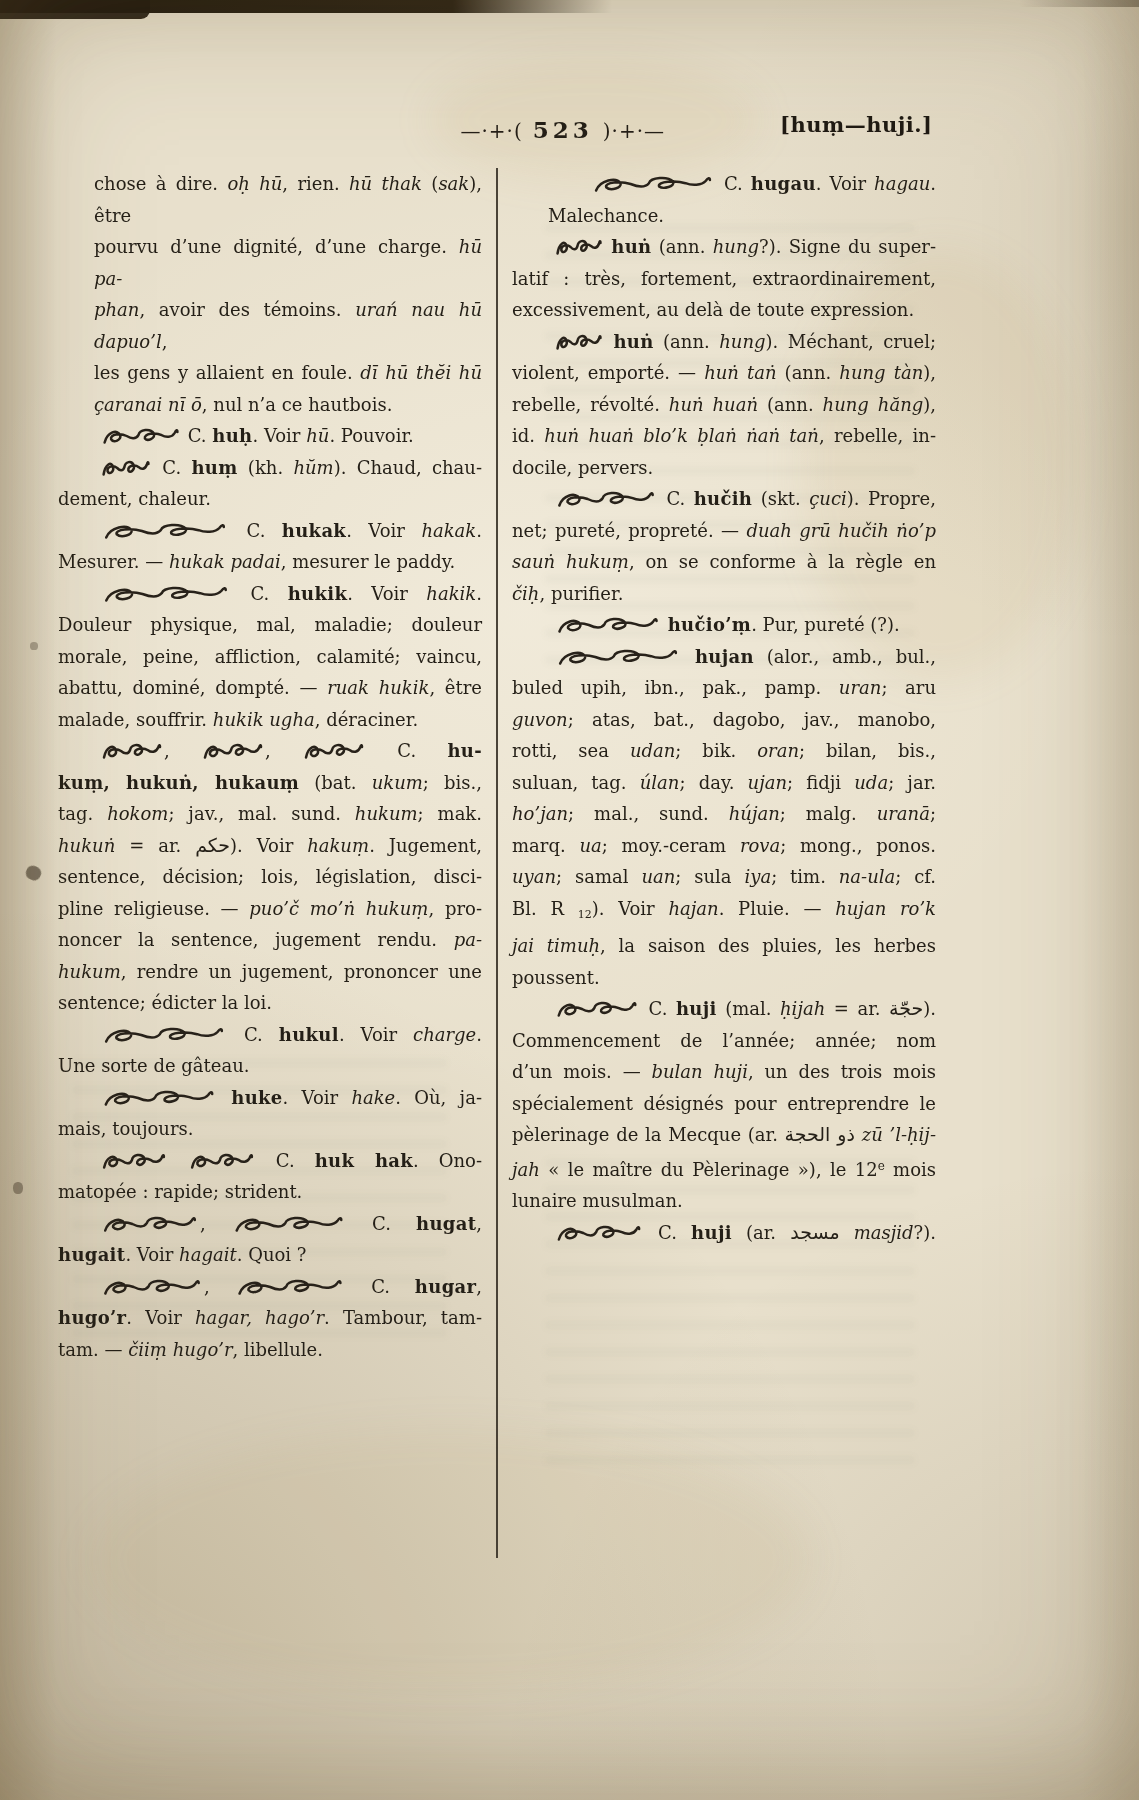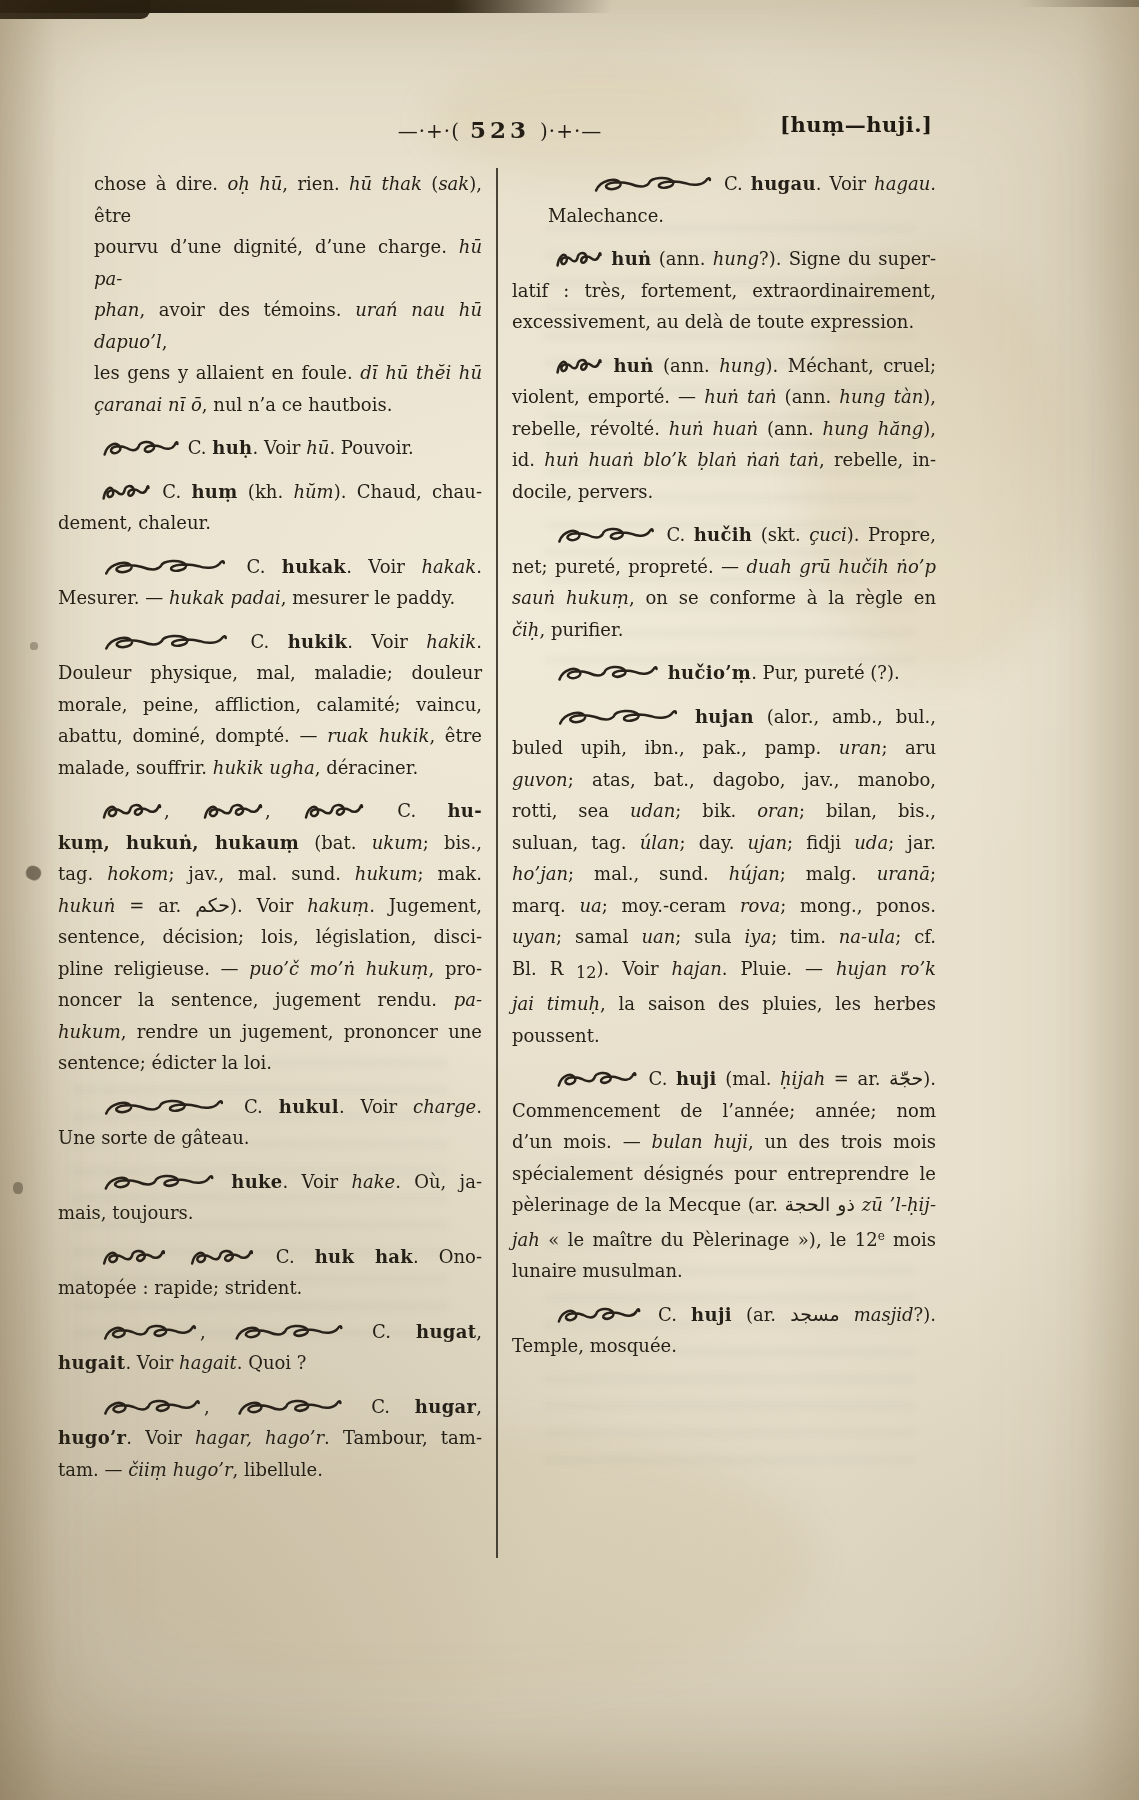--- a/index.html
+++ b/index.html
@@ -27,39 +27,39 @@
   .stain3{left:430px;top:60px;width:330px;height:120px;background:rgba(186,156,98,.10);}
   .ghost{position:absolute;filter:blur(3px);opacity:.55;pointer-events:none;
     background:repeating-linear-gradient(180deg, rgba(0,0,0,0) 0 19px, rgba(96,106,88,.085) 19px 27px);}
   .ghost1{left:545px;top:205px;width:370px;height:480px;}
   .ghost2{left:72px;top:1040px;width:375px;height:300px;}
   .ghost3{left:545px;top:1140px;width:370px;height:330px;}
   .speck{position:absolute;background:rgba(40,30,18,.55);border-radius:45%;filter:blur(.6px);}
   .speck1{left:26px;top:866px;width:15px;height:14px;transform:rotate(25deg);}
   .speck2{left:13px;top:1182px;width:10px;height:12px;opacity:.7;}
   .speck3{left:30px;top:642px;width:8px;height:8px;opacity:.55;}
-  .folio{position:absolute;top:116px;left:330px;width:340px;text-align:center;
+  .folio{position:absolute;top:116px;left:330px;width:340px;text-align:right;
     font-size:20px;letter-spacing:1px;white-space:nowrap;}
   .folio span{margin:0 5px;}
   .folio .folio-num{font-size:23px;font-weight:bold;letter-spacing:4px;}
   .index{position:absolute;top:112px;left:780px;font-size:21px;font-weight:bold;letter-spacing:.5px;color:#1f1a13;}
   .divider{position:absolute;left:496px;top:168px;width:2px;height:1390px;background:#332c22;opacity:.88;}
   .col{position:absolute;top:168px;width:424px;font-size:18px;line-height:31.5px;}
   .col-left{left:58px;}
   .col-right{left:512px;}
   .line{text-align:justify;text-align-last:justify;}
   .line.last{text-align-last:left;}
-  .entry{margin-top:12px;}
+  .entry{margin-top:0;}
   .entry:first-child{margin-top:0;margin-left:36px;}
   .entry.indent .line:first-child{text-indent:42px;}
   .run-b{font-weight:bold;letter-spacing:.3px;}
   .run-i{font-style:italic;}
   .run-a{font-family:"DejaVu Sans",sans-serif;font-size:19px;}
   .run-sup{font-size:12px;vertical-align:6px;}
-  .run-sub{font-size:16px;vertical-align:-3px;}
+  .run-sub{font-size:11px;vertical-align:-3px;}
   svg.cham{vertical-align:-7px;margin:0 2px;display:inline;}
   svg.cham path{fill:none;stroke:#28221a;stroke-width:2.5px;stroke-linecap:round;stroke-linejoin:round;vector-effect:non-scaling-stroke;}
 </style>
 </head>
 <body>
 
 <div class="page">
   <div class="edge-top"></div>
   <div class="edge-top2"></div>
   <div class="edge-top3"></div>
@@ -230,16 +230,15 @@
         <div class="line"><span class="run-r">d’un mois. — </span><span class="run-i">bulan huji</span><span class="run-r">, un des trois mois</span></div>
         <div class="line"><span class="run-r">spécialement désignés pour entreprendre le</span></div>
         <div class="line"><span class="run-r">pèlerinage de la Mecque (ar. </span><span class="run-a">ذو الحجة</span><span class="run-r"> </span><span class="run-i">zū ’l-ḥij-</span></div>
         <div class="line"><span class="run-i">jah</span><span class="run-r"> « le maître du Pèlerinage »), le 12</span><span class="run-sup">e</span><span class="run-r"> mois</span></div>
         <div class="line last"><span class="run-r">lunaire musulman.</span></div>
       </div>
       <div class="entry indent">
         <div class="line"><svg viewBox="0 0 60 32" width="86" height="26" preserveAspectRatio="none" class="cham">
             <path d="M2 24 C4 11 12 7 14 15 C15 21 9 25 7 20 C6 14 14 12 19 16 C22 19 26 21 28 15 C29 8 37 6 40 13 C41 19 35 23 33 19 C32 13 41 11 46 15 C49 18 54 18 56 12 C57 8 58 8 58 11"></path>
           </svg><span class="run-r"> C. </span><span class="run-b">huji</span><span class="run-r"> (ar. </span><span class="run-a">مسجد</span><span class="run-r"> </span><span class="run-i">masjid</span><span class="run-r">?).</span></div>
-        <div class="line last"><span class="run-r">Temple, mosquée.</span></div>
       </div>
     </div>
 </div>
 
 </body></html>

